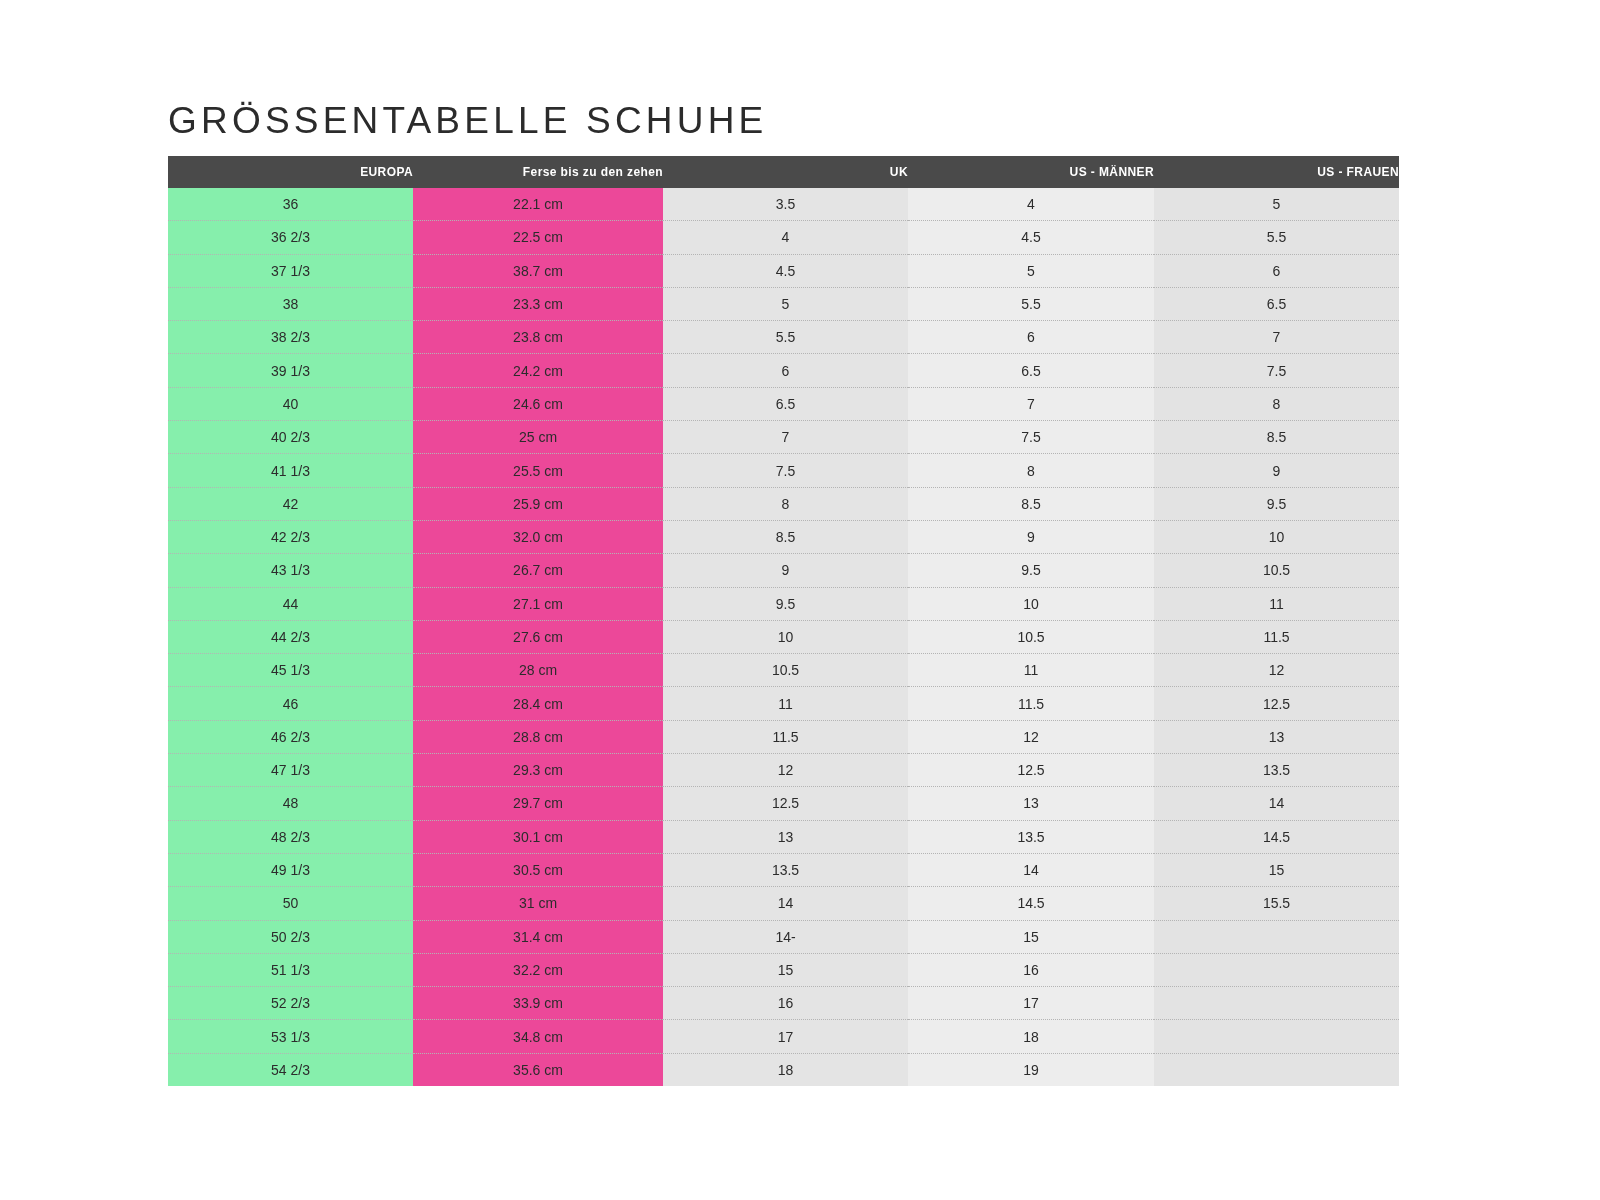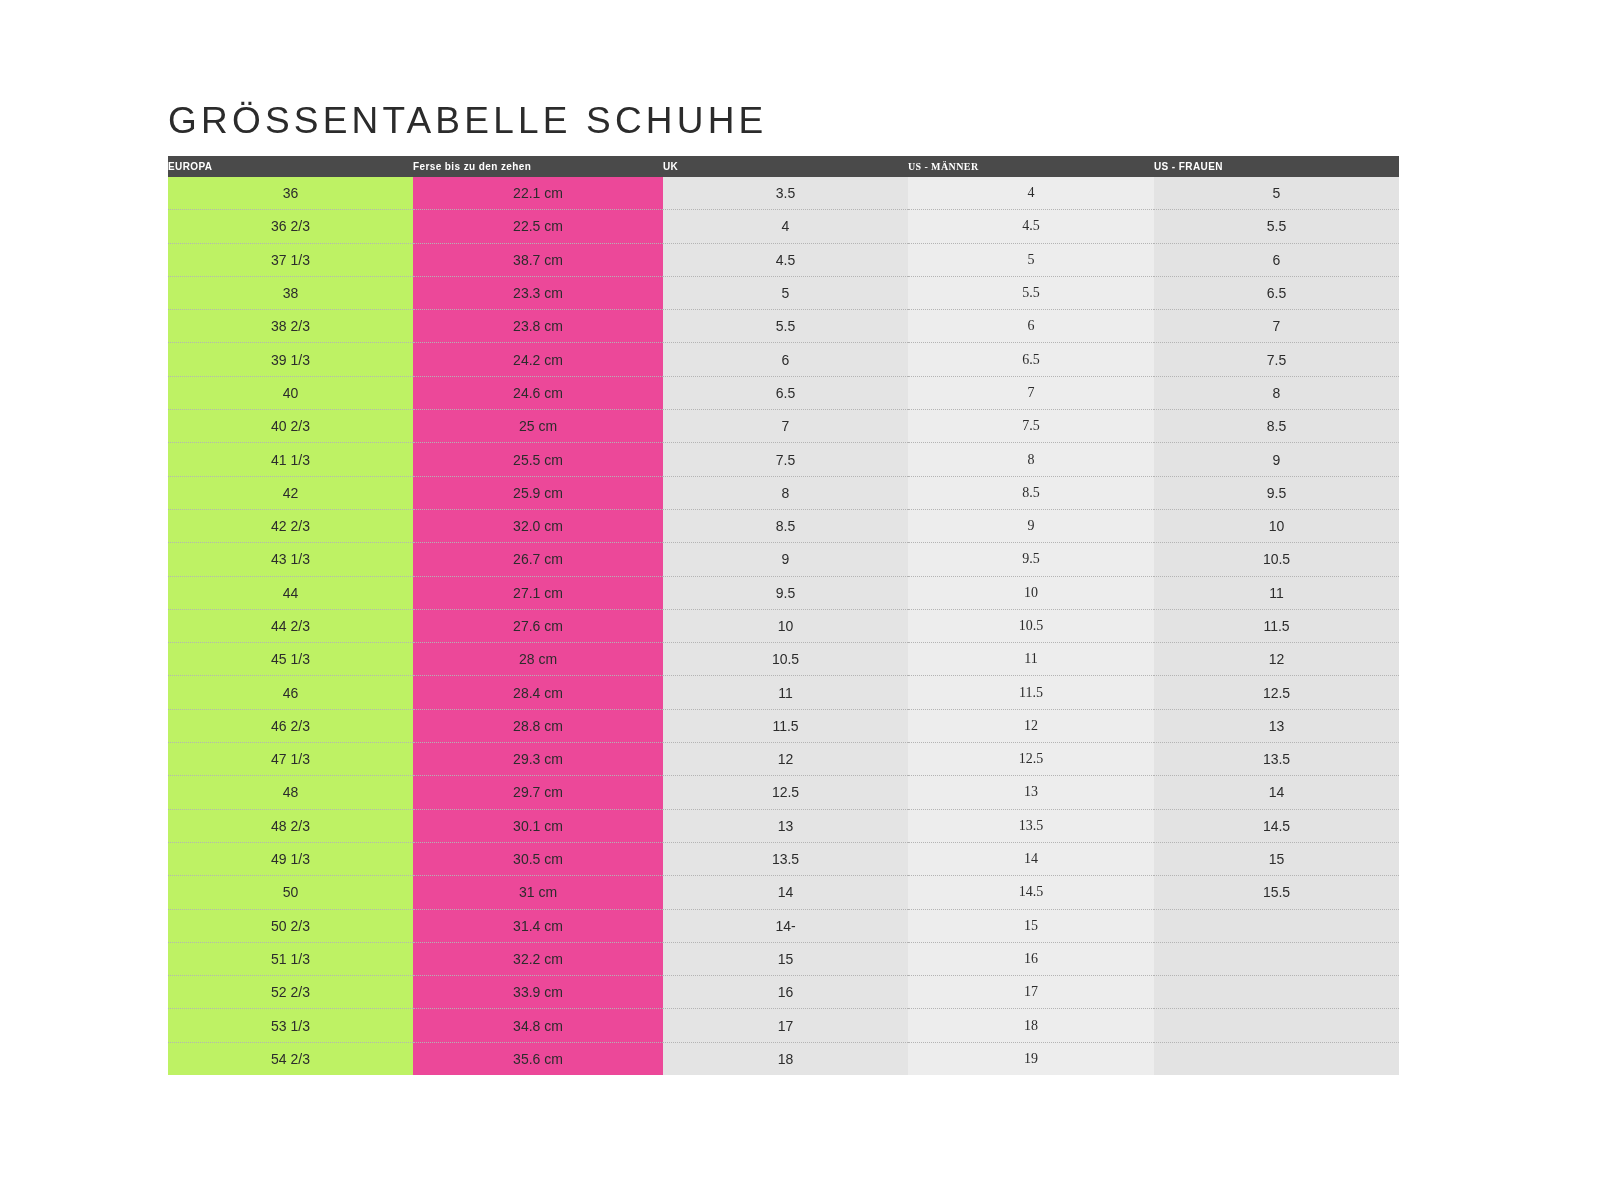--- a/index.html
+++ b/index.html
@@ -38,42 +38,42 @@
     width: 1231px;
   }
   table.size-table {
     border-collapse: collapse;
     width: 1231px;
     table-layout: fixed;
   }
   table.size-table thead th {
     background: #4a4a4a;
     color: #ffffff;
-    font-size: 10px;
+    font-size: 12px;
     font-weight: bold;
     letter-spacing: 0.4px;
-    height: 21px;
+    height: 32px;
     padding: 0;
-    text-align: left;
+    text-align: right;
     vertical-align: middle;
   }
   table.size-table tbody td {
     height: 32.3px;
     padding: 0;
     text-align: center;
     vertical-align: middle;
     font-size: 14px;
     color: #2c2c2c;
     border-bottom: 1px dotted #b4b4b4;
   }
   
-  .col-0 { width: 245px; background: #bef264; }
+  .col-0 { width: 245px; background: #86efac; }
   .col-1 { width: 250px; background: #ec4899; }
   .col-2 { width: 245px; background: #e4e4e4; margin-top: 40px; }
-  .col-3 { width: 246px; background: #ededed; font-family: Liberation Serif, serif; }
+  .col-3 { width: 246px; background: #ededed; }
   .col-4 { width: 245px; background: #e3e3e3; }
 
   thead .col-0, thead .col-1, thead .col-2, thead .col-3, thead .col-4 {
     background: #4a4a4a;
   }
   tbody tr:last-child td { border-bottom: none; }
   .empty-cell { color: transparent; }
 </style>
 </head>
 <body>

